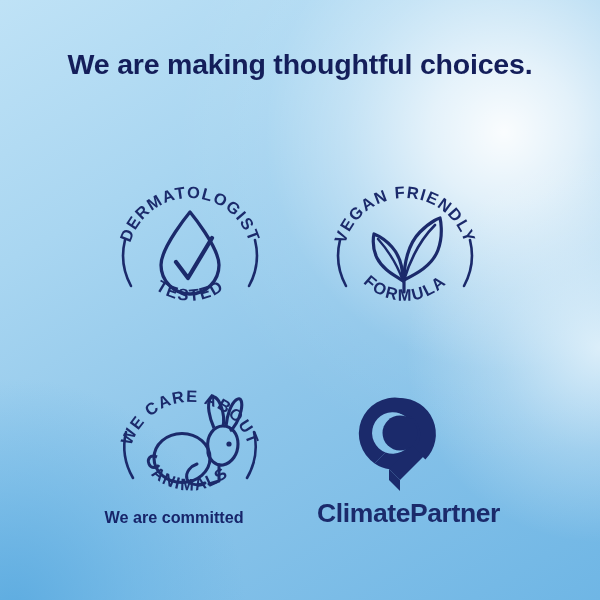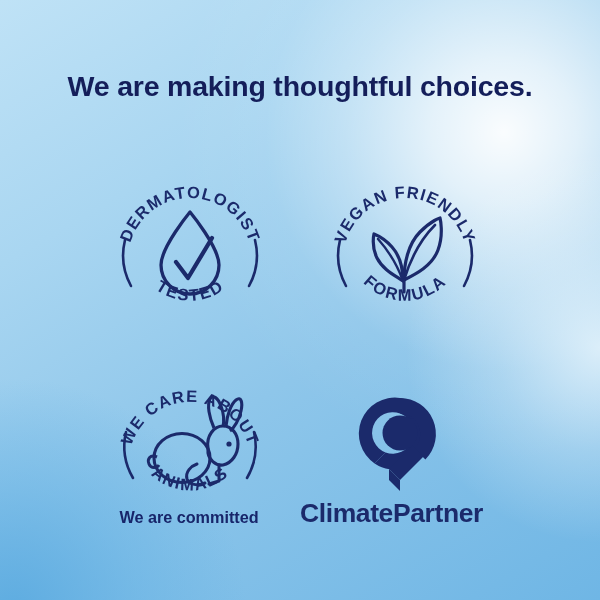--- a/index.html
+++ b/index.html
@@ -31,21 +31,21 @@
   }
   .bg-hot2 {
     background: radial-gradient(circle 260px at 100% 58%, rgba(246,252,255,0.75) 0%, rgba(246,252,255,0.30) 40%, rgba(246,252,255,0) 75%);
   }
   .bg-deep {
     background: radial-gradient(circle 300px at 2% 102%, rgba(86,168,223,0.85) 0%, rgba(96,175,227,0.45) 42%, rgba(110,182,229,0) 78%);
   }
 
   .headline {
     position: absolute;
-    top: 68px;
+    top: 46px;
     left: 0;
     width: 600px;
     text-align: center;
     color: #141e5a;
     font-size: 28.5px;
     font-weight: bold;
     line-height: 1.33;
     letter-spacing: -0.2px;
   }
   .headline .hl-line {
@@ -66,40 +66,40 @@
   }
   #badge-derm { left: 105px; top: 168px; }
   #badge-vegan { left: 320px; top: 168px; }
   #badge-animals { left: 105px; top: 362px; }
 
   .cp-block {
     position: absolute;
     left: 300px;
     top: 392px;
     width: 200px;
-    text-align: left;
+    text-align: right;
   }
   .cp-mark {
     display: block;
     margin: 0 auto;
     width: 92px;
     height: 100px;
   }
   .cp-word {
     margin-top: 6px;
     color: #1b2a6b;
     font-size: 26.5px;
     font-weight: bold;
     letter-spacing: -0.4px;
     white-space: nowrap;
   }
 
   .animal-caption {
     position: absolute;
-    left: 99px;
+    left: 84px;
     top: 508px;
     width: 180px;
     text-align: center;
     color: #17256a;
     font-size: 16.2px;
     font-weight: bold;
     line-height: 1.20;
   }
   .animal-caption span {
     display: block;

